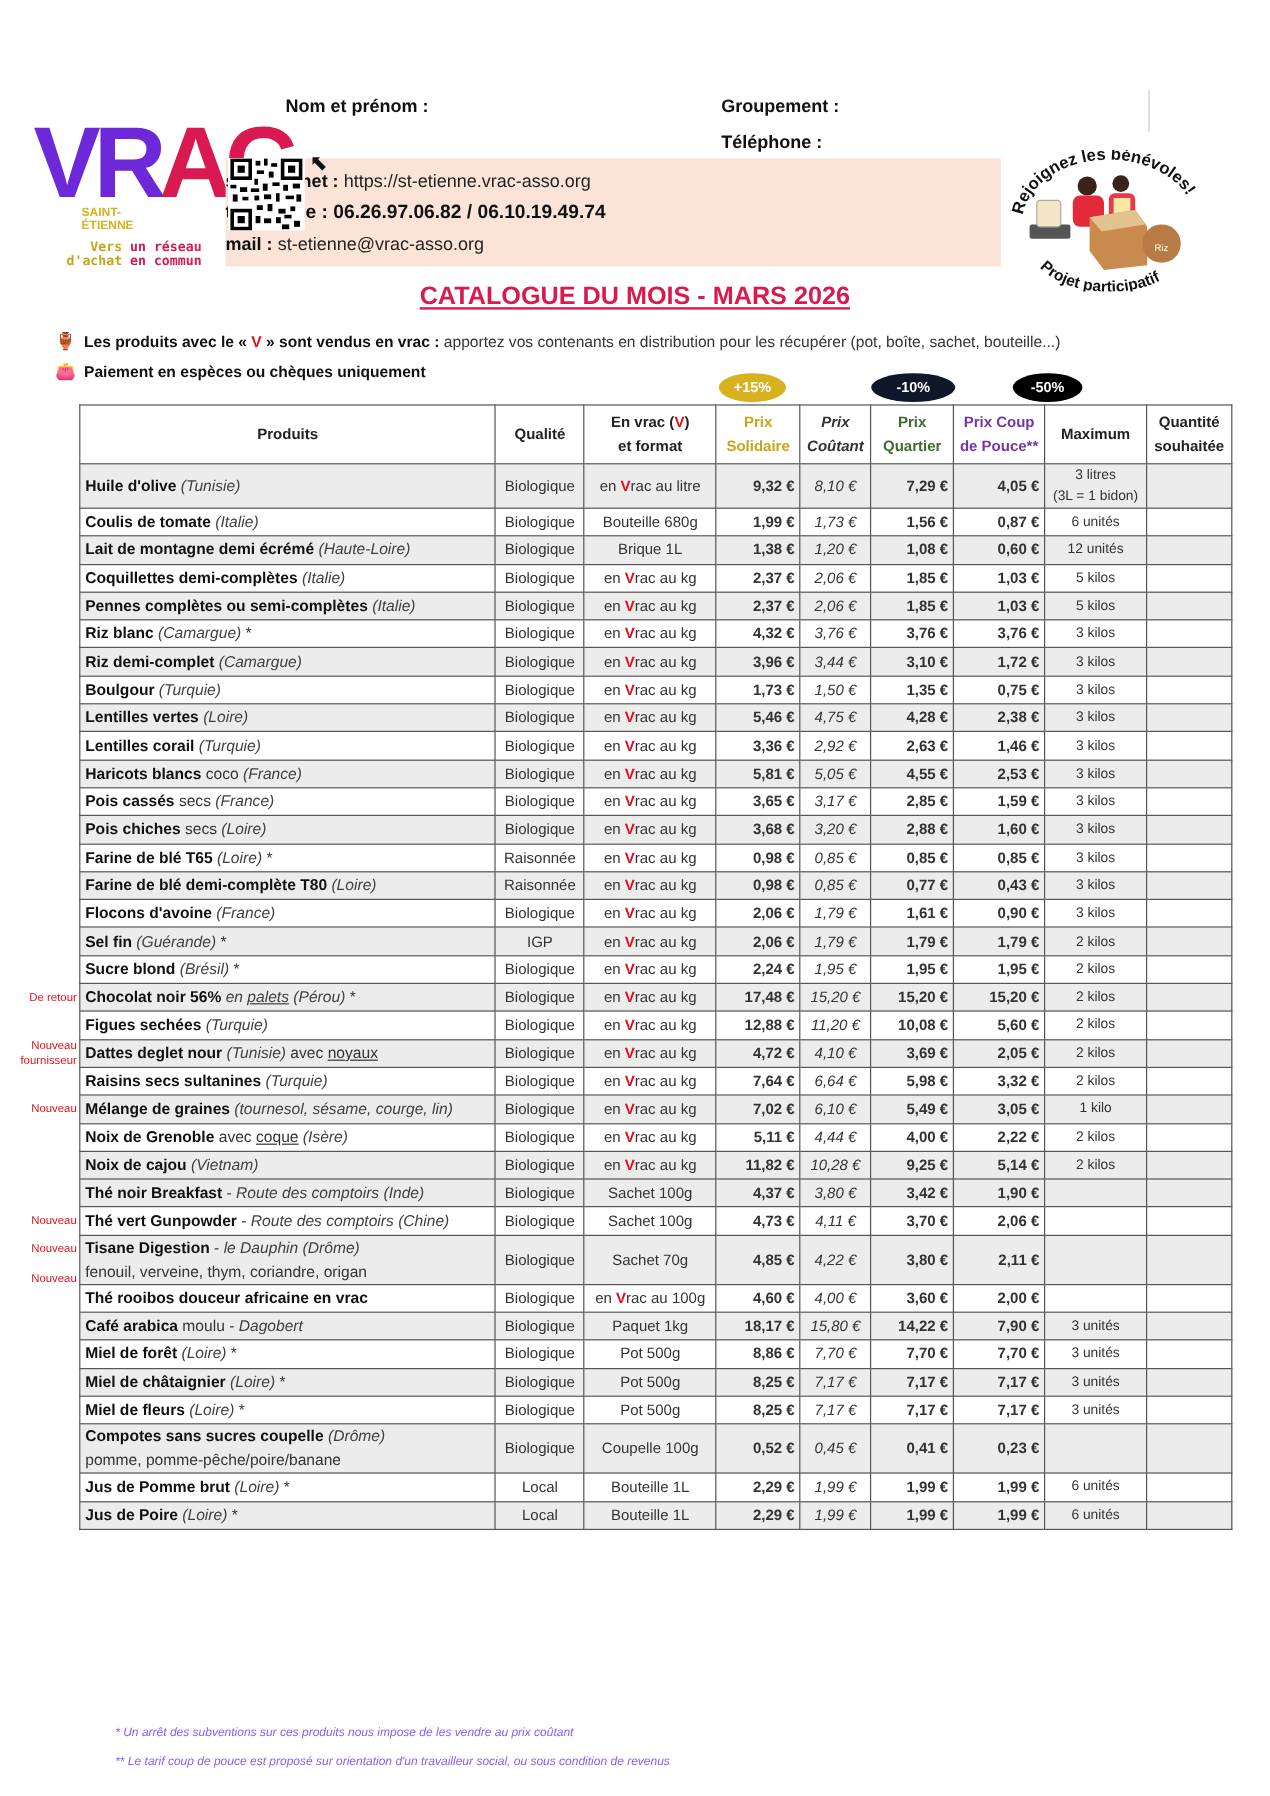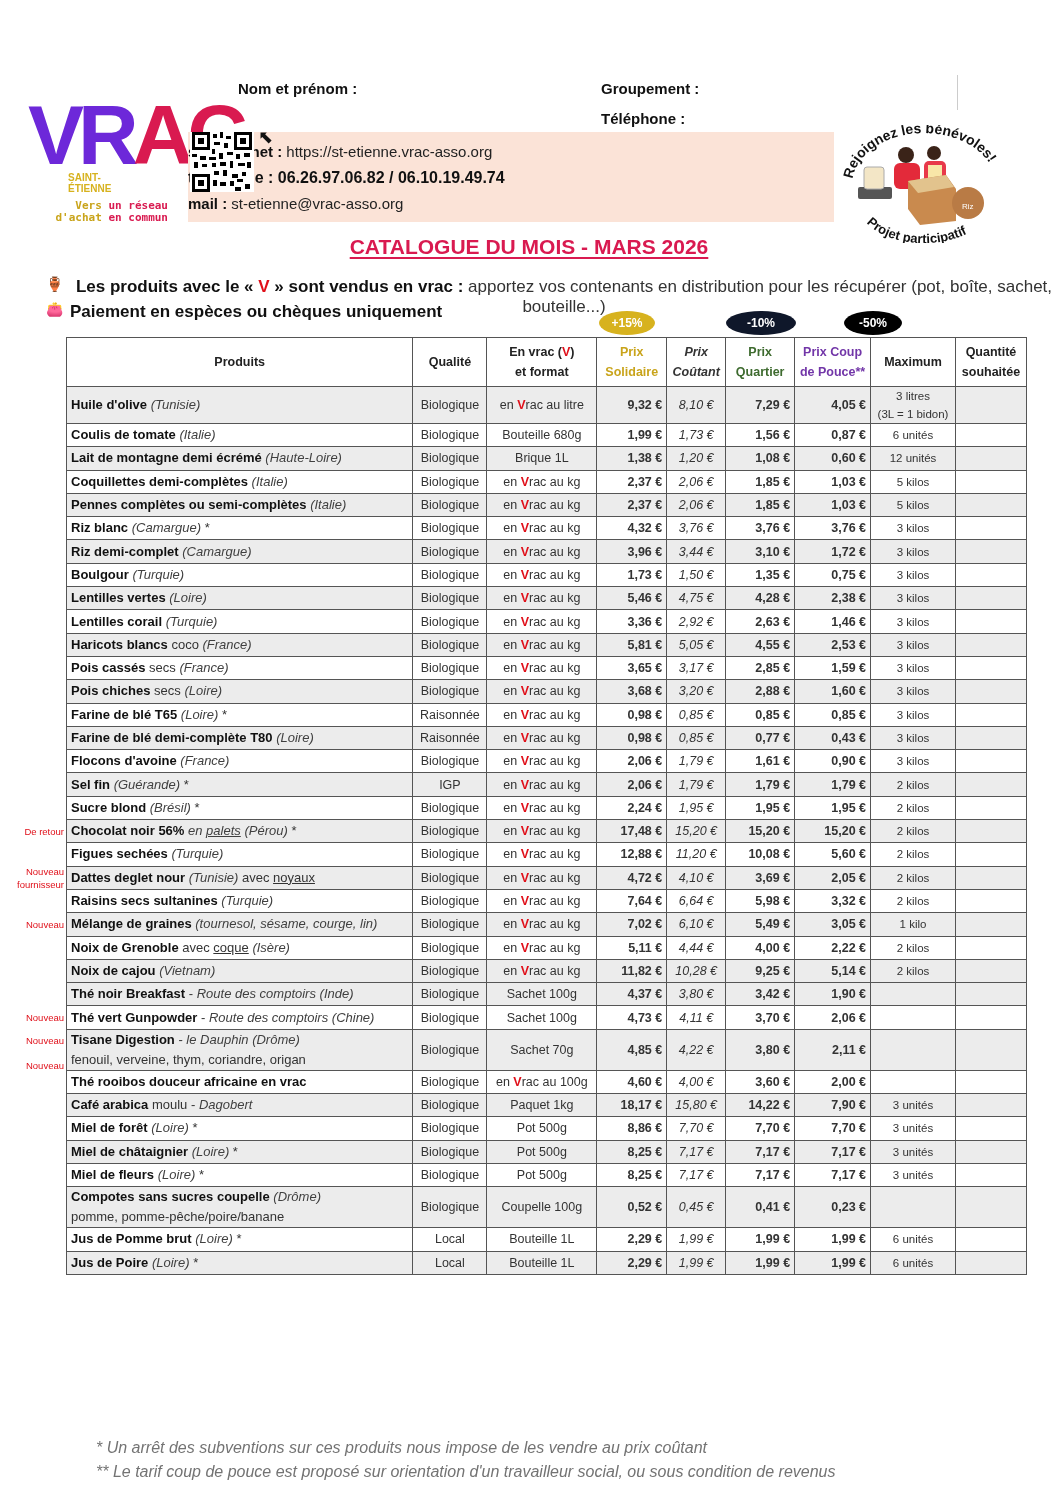--- a/index.html
+++ b/index.html
@@ -28,21 +28,21 @@
   .qr-wrap { position: absolute; left: 190px; top: 132px; width: 64px; height: 60px; background: #fff; z-index: 2; }
 
   
   .badge { position: absolute; left: 838px; top: 125px; width: 168px; height: 118px; }
   .badge svg { width: 100%; height: 100%; }
 
   
   .title { position: absolute; left: 0; width: 1058px; top: 235px; text-align: center; font-size: 21px; font-weight: bold; color: #d91a50; }
   .title span { text-decoration: underline; text-underline-offset: 3px; }
 
-  .note { position: absolute; left: 70px; font-size: 17px; color: #333; text-align: center; }
+  .note { position: absolute; left: 70px; font-size: 13px; color: #333; }
   .note b { color: #111; }
   .note .v { color: #e0101a; font-weight: bold; }
   .note-icon { position: absolute; left: 46px; width: 18px; height: 18px; font-size: 14px; line-height: 18px; text-align: center; }
 
   
   .pill { position: absolute; top: 311px; height: 24px; border-radius: 50%; color: #fff; font-size: 12px; font-weight: bold; text-align: center; line-height: 24px; }
 
   
   table.cat { position: absolute; left: 66px; top: 337px; width: 961px; border-collapse: collapse; font-size: 12.5px; }
   table.cat th, table.cat td { border: 1px solid #555; }
@@ -64,21 +64,21 @@
   td.pr { text-align: right; font-weight: bold; padding-right: 6px; font-size: 12.5px; }
   td.ps { color: #c9a41b; }
   td.pc { color: #555; font-weight: normal; font-style: italic; text-align: center; }
   td.pq { color: #3e6b2f; }
   td.pp { color: #7236a8; }
   td.mx { text-align: center; font-size: 11.5px; line-height: 18px; }
   .tall td { height: 40px; }
 
   .side-tag { position: absolute; right: 994px; color: #e0101a; font-size: 9.5px; text-align: right; line-height: 13px; white-space: nowrap; }
 
-  .foot { position: absolute; left: 96px; font-size: 16px; font-style: italic; color: #737373; }
+  .foot { position: absolute; left: 96px; font-size: 10px; font-style: italic; color: #8b5cf6; }
 </style>
 </head>
 <body>
 
 <div class="logo">
   <div class="logo-word">
     <span class="l1">VR</span><span class="l2">AÇ</span>
   </div>
   <div class="logo-city">
     <div>SAINT-</div>

